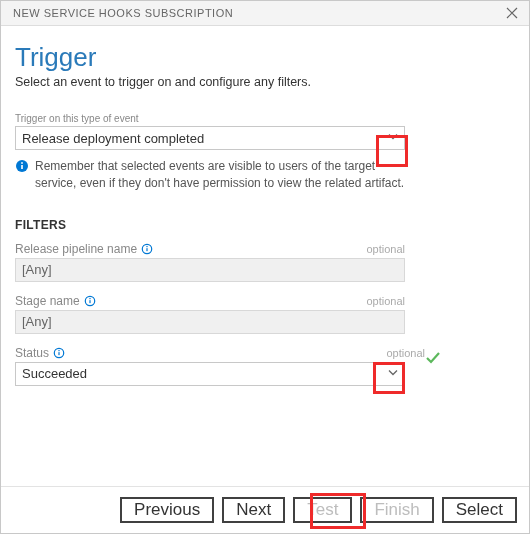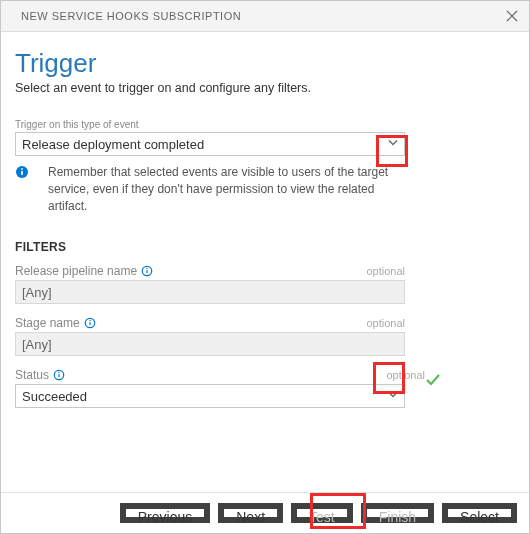--- a/index.html
+++ b/index.html
@@ -13,27 +13,27 @@
   .dialog {
     width: 530px; height: 534px;
     border: 1px solid #c8c8c8;
     border-top: none;
     position: relative;
     background: #fff;
     display: flex;
     flex-direction: column;
   }
   .titlebar {
-    height: 32px;
+    height: 26px;
     background: #f4f4f4;
     border-bottom: 1px solid #ddd;
     border-top: 1px solid #c8c8c8;
     display: flex;
     align-items: center;
-    padding: 0 8px 0 20px;
+    padding: 0 8px 0 12px;
     font-size: 11px;
     letter-spacing: 0.5px;
     color: #666;
   }
   .titlebar .spacer { flex: 1; }
   .close-x {
     width: 18px; height: 18px;
     display: flex; align-items: center; justify-content: center;
     color: #666; font-size: 15px; line-height: 1;
     cursor: default;
@@ -81,21 +81,21 @@
   }
   .select-caret {
     position: absolute;
     right: 6px; top: 50%;
     transform: translateY(-50%);
     pointer-events: none;
   }
   .info-row {
     display: flex;
     align-items: flex-start;
-    gap: 19px;
+    gap: 6px;
     font-size: 12px;
     color: #555;
     max-width: 400px;
     margin-top: 6px;
     line-height: 1.4;
   }
   .info-icon {
     flex: 0 0 14px;
     width: 14px; height: 14px;
     margin-top: 1px;
@@ -133,25 +133,25 @@
   .footer {
     border-top: 1px solid #e3e3e3;
     padding: 10px 12px;
     display: flex;
     justify-content: flex-end;
     gap: 8px;
     background: #fff;
   }
   .btn {
     min-width: 58px;
-    height: 20px;
+    height: 26px;
     padding: 0 12px;
-    font-size: 14px;
-    background: #fff;
-    border: 6px solid #404040;
+    font-size: 17px;
+    background: #fff;
+    border: 2px solid #404040;
     color: #333;
     cursor: default;
   }
   .btn.disabled { color: #bdbdbd; }
   .hl {
     position: absolute;
     border: 3px solid #ef2a2a;
     pointer-events: none;
   }
   .hl1 { left: 375px; top: 135px; width: 32px; height: 32px; }

